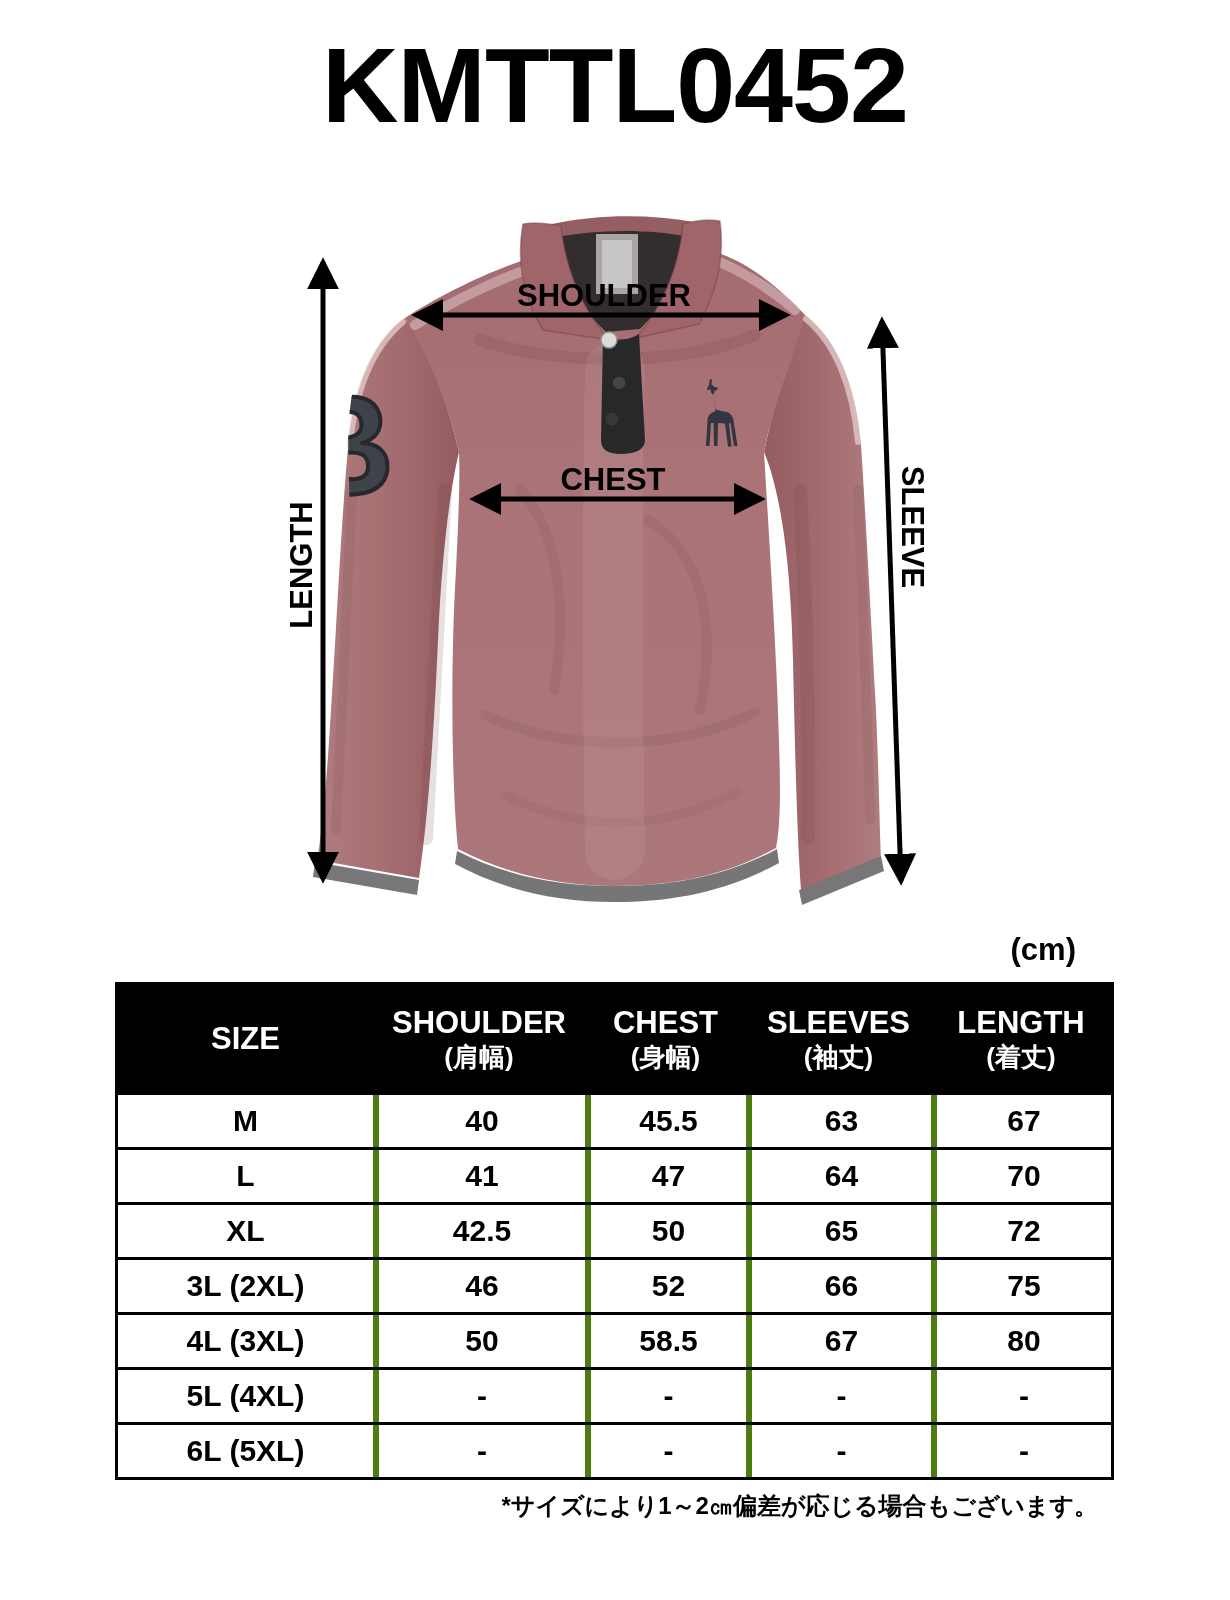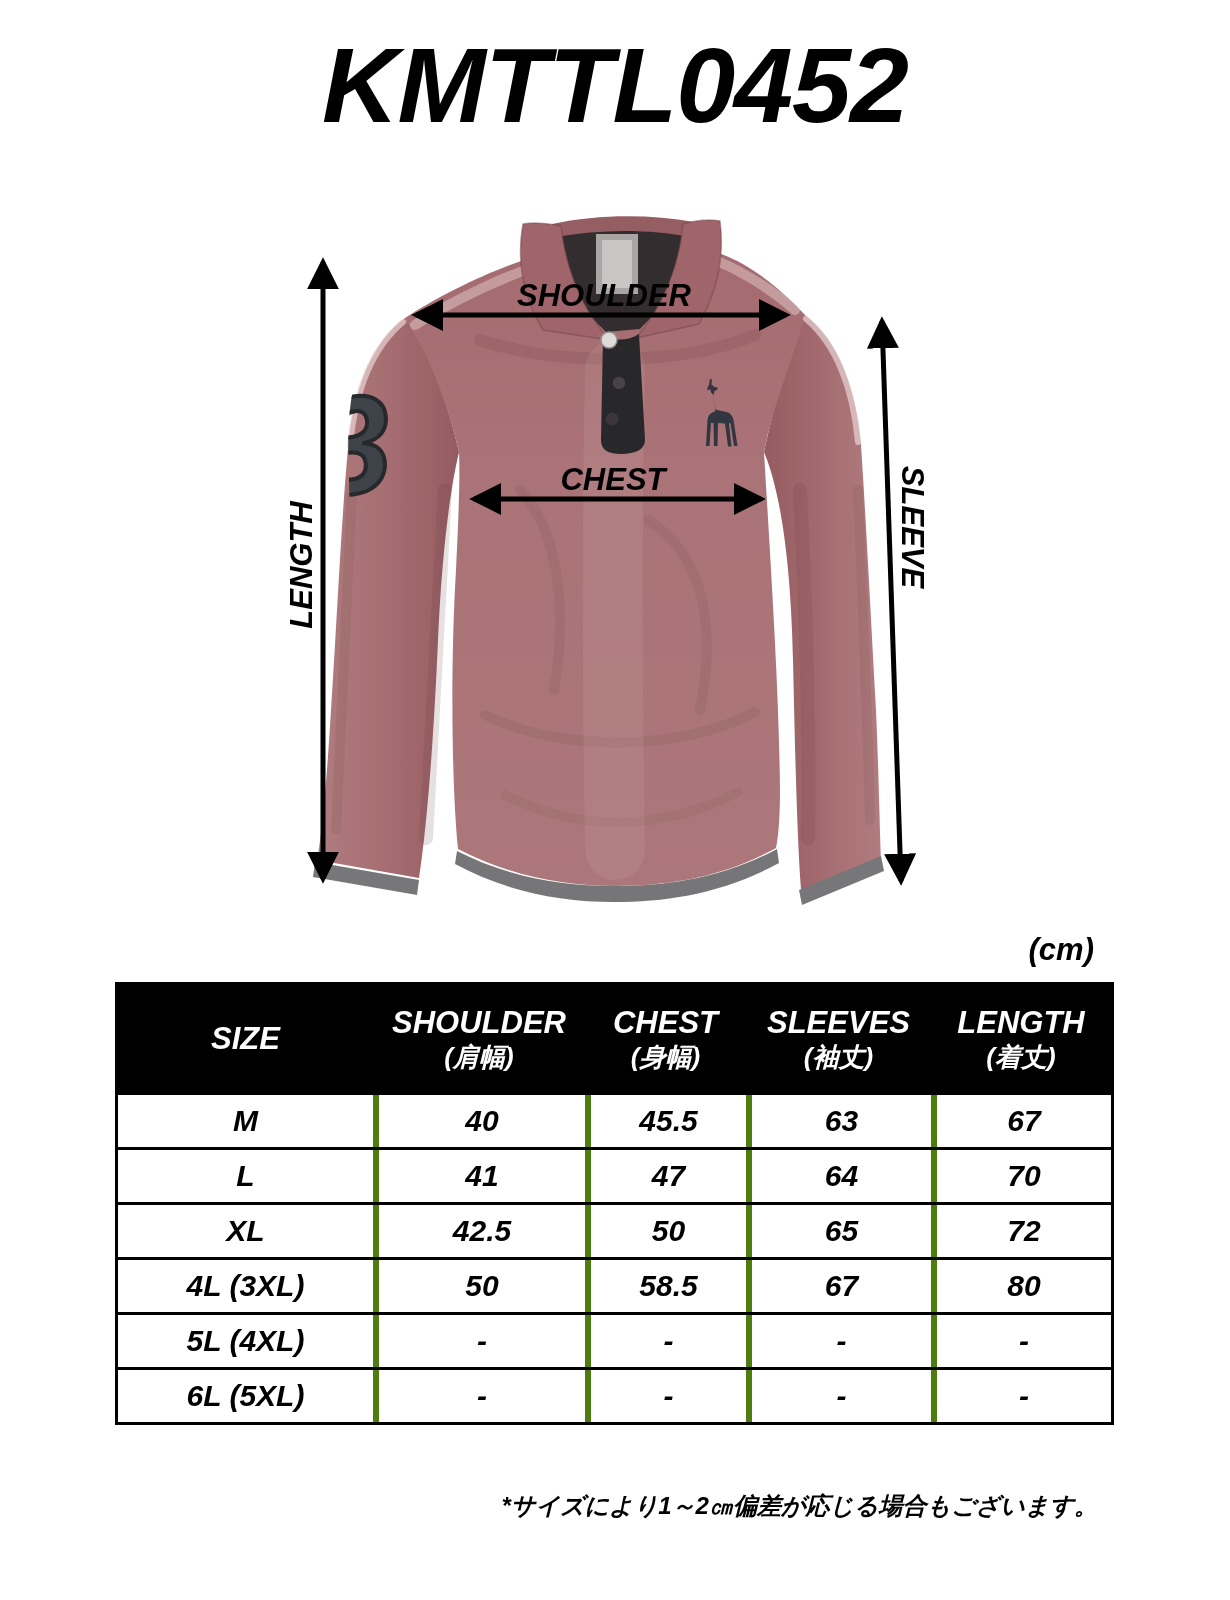--- a/index.html
+++ b/index.html
@@ -1,29 +1,29 @@
 <!DOCTYPE html>
 <html><head>
 <meta charset="utf-8">
 <style>
   html,body{margin:0;padding:0;background:#ffffff;}
   .page{
     position:relative;width:1230px;height:1600px;background:#ffffff;
-    font-family:"Liberation Sans", sans-serif;color:#000;overflow:hidden;font-style:italic;
+    font-family:"Liberation Sans", sans-serif;color:#000;overflow:hidden;
   }
   .title{
     position:absolute;top:30px;left:0;width:100%;
     text-align:center;font-size:106px;font-weight:bold;line-height:1.05;
     letter-spacing:-1px;
   }
   .diagram{position:absolute;left:0;top:190px;width:1230px;height:740px;}
   .diagram svg{display:block;}
   .arrow-label{font-family:"Liberation Sans", sans-serif;font-weight:bold;font-size:31px;fill:#000;}
   .unit{
-    position:absolute;top:932px;right:136px;
+    position:absolute;top:932px;right:154px;
     font-size:31px;font-weight:bold;
   }
   .size-table{
     position:absolute;left:115px;top:982px;width:999px;
     border:3px solid #000;box-sizing:border-box;background:#fff;
   }
   .size-table *{box-sizing:border-box;}
   .thead{
     display:grid;grid-template-columns:255px 212px 161px 185px 180px;
     background:#000;color:#fff;height:107px;
@@ -203,20 +203,27 @@
       <div class="td">70</div>
     </div>
     <div class="trow">
       <div class="td size">XL</div>
       <div class="td">42.5</div>
       <div class="td">50</div>
       <div class="td">65</div>
       <div class="td">72</div>
     </div>
     <div class="trow">
+      <div class="td size">3L (2XL)</div>
+      <div class="td">46</div>
+      <div class="td">52</div>
+      <div class="td">66</div>
+      <div class="td">75</div>
+    </div>
+    <div class="trow">
       <div class="td size">4L (3XL)</div>
       <div class="td">50</div>
       <div class="td">58.5</div>
       <div class="td">67</div>
       <div class="td">80</div>
     </div>
     <div class="trow">
       <div class="td size">5L (4XL)</div>
       <div class="td">-</div>
       <div class="td">-</div>

